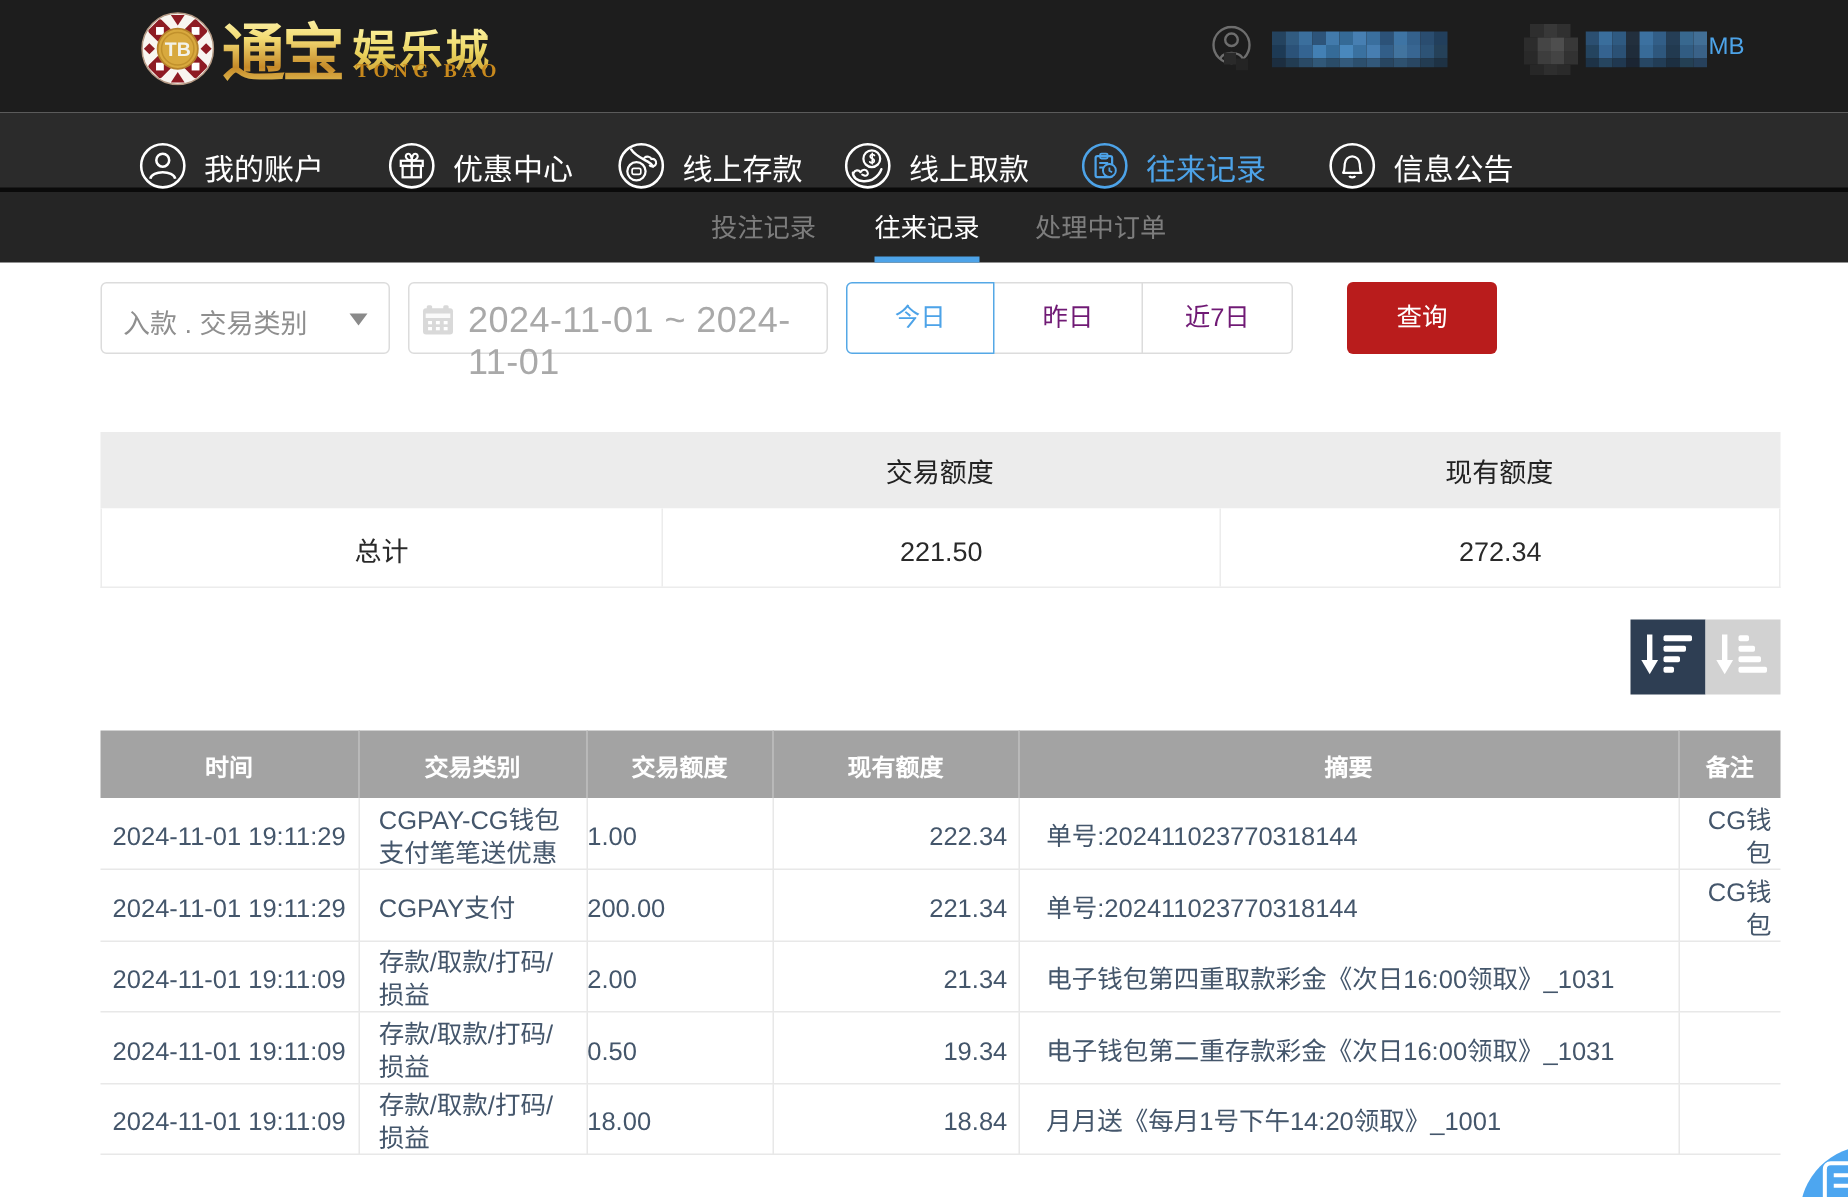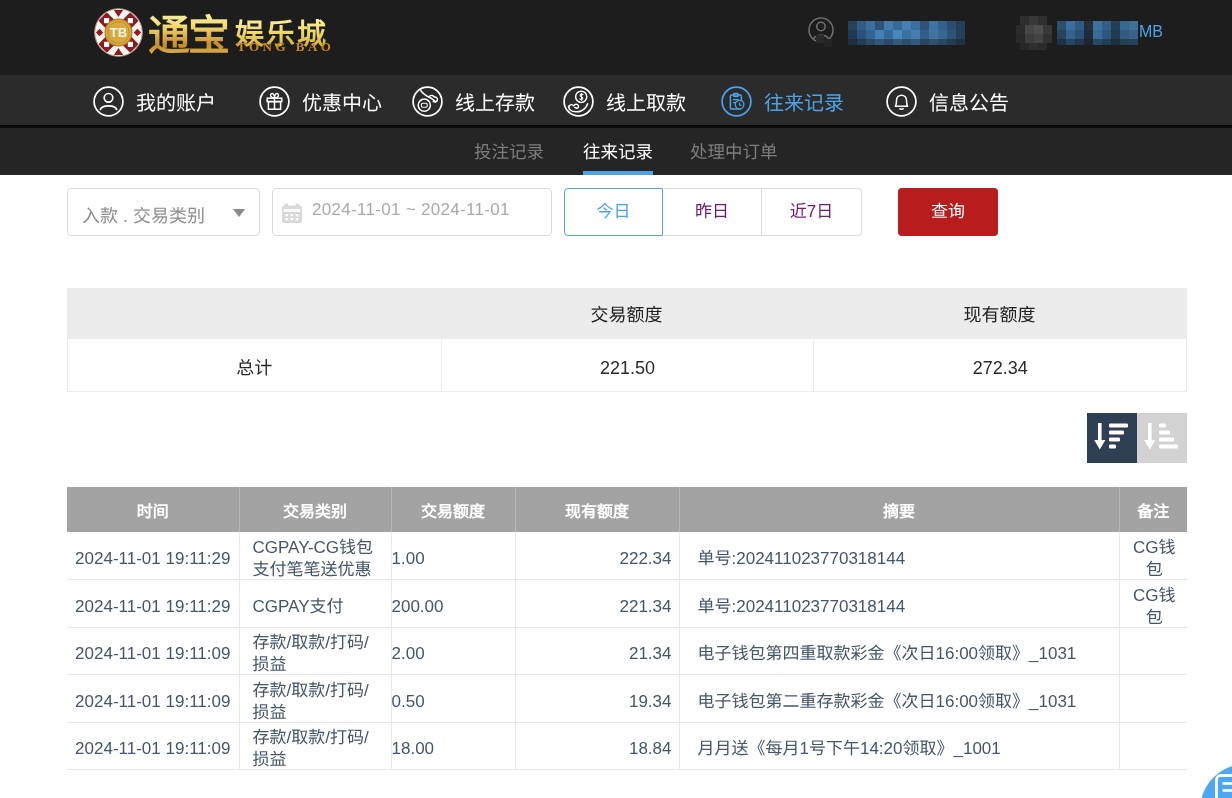--- a/index.html
+++ b/index.html
@@ -12,33 +12,33 @@
 
 .logo{position:absolute;left:94px;top:8px;height:56px}
 .chip{position:absolute;left:0;top:0}
 .lg1{position:absolute;left:54px;top:-7px;white-space:nowrap;font-size:42px;font-weight:bold;letter-spacing:-2px;background:linear-gradient(180deg,#fef9c0 8%,#f3dc74 40%,#c68a28 72%,#ecd468 100%);-webkit-background-clip:text;background-clip:text;color:transparent;font-family:"Liberation Serif",serif}
 .lg2{position:absolute;left:141px;top:2px;white-space:nowrap;font-size:29px;font-weight:bold;letter-spacing:2px;background:linear-gradient(180deg,#fdf2a0 20%,#ead35e 60%,#c9992c 100%);-webkit-background-clip:text;background-clip:text;color:transparent}
 .lg3{position:absolute;left:143px;top:31px;white-space:nowrap;font-size:13px;font-weight:bold;color:#c8891d;letter-spacing:3.5px;font-family:"Liberation Serif",serif}
 
 .tb-user{position:absolute;top:0;left:0}
 .mb{position:absolute;left:1139px;top:23px;color:#4da3e8;font-size:16px}
 
-.nitem{position:absolute;top:0;height:50px;display:flex;align-items:center;color:#fff;font-size:20px}
+.nitem{position:absolute;top:0;height:50px;display:flex;align-items:flex-end;color:#fff;font-size:20px}
 .nitem svg{margin-right:12px}
 .nitem.act{color:#4da3e8}
 
 .stab{position:absolute;top:131px;height:45px;line-height:42px;font-size:17.5px;color:#7d7d7d}
 .stab.act{color:#fff}
 .sline{position:absolute;left:583px;top:171px;width:70px;height:4px;background:#4da3e8}
 
 .sel{position:absolute;left:67px;top:188px;width:193px;height:48px;border:1px solid #dcdcdc;border-radius:4px;background:#fff}
 .sel .t{position:absolute;left:14px;top:12px;font-size:18px;color:#8f8f8f}
 .sel .tri{position:absolute;right:14px;top:20px;width:0;height:0;border-left:6px solid transparent;border-right:6px solid transparent;border-top:8px solid #8a8a8a}
 .date{position:absolute;left:272px;top:188px;width:280px;height:48px;border:1px solid #dcdcdc;border-radius:4px;background:#fff}
-.date .t{position:absolute;left:39px;top:11px;font-size:17px;color:#a9a9a9;letter-spacing:0.3px}
+.date .t{position:absolute;left:39px;top:11px;font-size:24px;color:#a9a9a9;letter-spacing:0.3px}
 .date svg{position:absolute;left:8px;top:14px}
 .btngrp{position:absolute;left:564px;top:188px;height:48px}
 .bgi{position:absolute;top:0;height:48px;width:99px;text-align:center;line-height:46px;font-size:17px;color:#701a75;border:1px solid #dcdcdc;background:#fff}
 .bgi.b1{left:0;border-radius:4px 0 0 4px;border:1px solid #55a8e6;color:#4da3e8;z-index:2}
 .bgi.b2{left:99px;border-left:none}
 .bgi.b3{left:198px;width:100px;border-left:none;border-radius:0 4px 4px 0}
 .query{position:absolute;left:898px;top:188px;width:100px;height:48px;background:#b91c1c;border-radius:4px;color:#fff;font-size:17px;text-align:center;line-height:48px}
 
 .sum{position:absolute;left:67px;top:288px;width:1120px}
 .sumh{height:51px;background:#ececec;display:flex}
@@ -56,21 +56,21 @@
 .tbl th{background:#a3a3a3;color:#fff;font-weight:bold;height:45px;font-size:16px;border-right:1px solid #b8b8b8}
 .tbl th:last-child{border-right:none}
 .tbl td{height:47.5px;padding-top:1px;border-bottom:1px solid #e8e8e8;border-right:1px solid #e8e8e8;background:#fff;line-height:22px}
 .tbl td:last-child{border-right:none}
 .tbl .ct{text-align:center}
 .cw{transform:translateY(2.5px)}
 .tbl .lt{text-align:left;padding-left:13px;padding-right:11px}
 .tbl .rt{padding-right:11px}
 .tbl .rt2{text-align:right;padding-right:7px}
 .tbl .sm{text-align:left;padding-left:18px}
-.tbl .bz{text-align:center;padding-left:8px;padding-right:6px}
+.tbl .bz{text-align:right;padding-left:8px;padding-right:6px}
 
 .chat{position:absolute;left:1200px;top:764px;width:92px;height:92px;border-radius:50%;background:#4da6f0}
 </style>
 </head>
 <body>
 <div class="topbar"></div>
 <div class="nav"></div>
 <div class="subnav"></div>
 <div class="sline"></div>
 <div class="logo">

